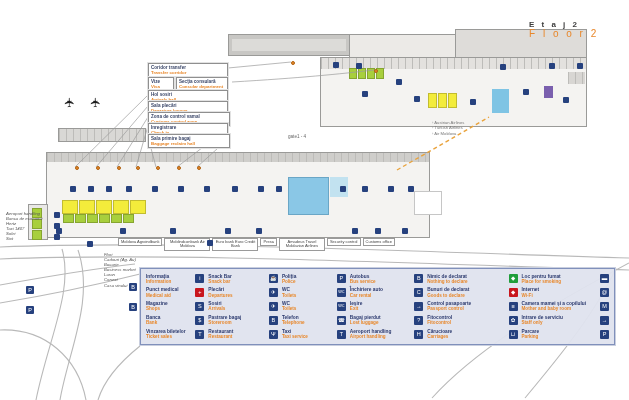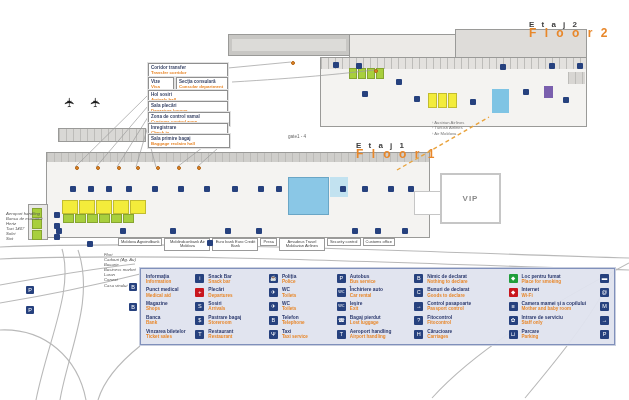--- a/index.html
+++ b/index.html
@@ -10,21 +10,21 @@
   .rect{position:absolute;box-sizing:border-box;border:1px solid #9a9a98;}
   .ticks{background-image:repeating-linear-gradient(90deg,#bdbcb9 0,#bdbcb9 1px,transparent 1px,transparent 7px);}
   
   .callout{position:absolute;background:#fff;border:1px solid #8f8f8f;outline:1px solid #e2e2e2;
            padding:1px 2px;box-sizing:border-box;z-index:6;}
   .callout .ro{font-size:4.6px;font-weight:bold;color:#3a4668;line-height:5px;white-space:nowrap;}
   .callout .en{font-size:4.4px;font-weight:bold;color:#e8872a;line-height:5px;white-space:nowrap;}
   
   .floor-label{position:absolute;z-index:5;}
   .floor-label .ro{font-size:8px;font-weight:bold;letter-spacing:2.5px;color:#3d3d3d;line-height:9px;}
-  .floor-label .en{font-size:12px;font-weight:bold;letter-spacing:2.5px;color:#e8872a;line-height:9px;}
+  .floor-label .en{font-size:10px;font-weight:normal;letter-spacing:2.5px;color:#e8872a;line-height:9px;}
   
   .legend{position:absolute;left:140px;top:268px;width:475px;height:77px;z-index:8;
           background:rgba(223,227,238,0.95);border:1px solid #8090bb;outline:1px solid #c9cfdf;
           box-sizing:border-box;display:flex;padding:3px 5px;gap:4px;}
   .lg-col{display:flex;flex-direction:column;}
   .lg-item{display:flex;align-items:center;flex:1;}
   .lg-txt{flex:1;min-width:0;}
   .lg-ro{font-size:4.8px;font-weight:bold;color:#2c3a6e;line-height:5.2px;}
   .lg-en{font-size:4.6px;font-weight:bold;color:#e8872a;line-height:5.2px;}
   .lg-ic{width:9px;height:9px;min-width:9px;background:#26417e;color:#fff;font-size:5.5px;line-height:9px;
@@ -90,24 +90,20 @@
       <div>Air Moldova</div>
     </div>
 
   <div class="rect" style="left:46px;top:152px;width:384px;height:86px;background:#f4f3f1;z-index:3"></div>
   <div class="abs ticks" style="left:47px;top:153px;width:382px;height:9px;background-color:#cfcecb;z-index:4"></div>
   <div class="rect" style="left:28px;top:204px;width:20px;height:36px;background:#e9e8e6;z-index:3"></div>
   <div class="rect ticks" style="left:58px;top:128px;width:88px;height:14px;background-color:#d9d8d5;z-index:3"></div>
   <div class="plane" style="left:64px;top:96px">✈</div>
   <div class="plane" style="left:90px;top:96px">✈</div>
   <div class="gate-label" style="left:288px;top:134px">gate1 - 4</div>
-  <div class="floor-label" style="left:356px;top:141px">
-    <div class="ro">E t a j  1</div>
-    <div class="en">F l o o r  1</div>
-  </div>
 
   <div class="cellrow" style="left:62px;top:200px" id="f1-yellow">
       <div style="width: 14px; height: 12px; background: rgb(243, 236, 59); border: 0.5px solid rgba(0, 0, 0, 0.2);"></div>
       <div style="width: 14px; height: 12px; background: rgb(243, 236, 59); border: 0.5px solid rgba(0, 0, 0, 0.2);"></div>
       <div style="width: 14px; height: 12px; background: rgb(243, 236, 59); border: 0.5px solid rgba(0, 0, 0, 0.2);"></div>
       <div style="width: 14px; height: 12px; background: rgb(243, 236, 59); border: 0.5px solid rgba(0, 0, 0, 0.2);"></div>
       <div style="width: 14px; height: 12px; background: rgb(243, 236, 59); border: 0.5px solid rgba(0, 0, 0, 0.2);"></div>
     </div>
   <div class="cellrow" style="left:63px;top:214px" id="f1-green">
       <div style="width: 9px; height: 7px; background: rgb(168, 207, 61); border: 0.5px solid rgba(0, 0, 0, 0.2);"></div>
@@ -132,23 +128,20 @@
     </div>
   <div class="cellrow" style="left:428px;top:93px" id="f2-yellow">
       <div style="width: 7px; height: 13px; background: rgb(243, 236, 59); border: 0.5px solid rgba(0, 0, 0, 0.2);"></div>
       <div style="width: 7px; height: 13px; background: rgb(243, 236, 59); border: 0.5px solid rgba(0, 0, 0, 0.2);"></div>
       <div style="width: 7px; height: 13px; background: rgb(243, 236, 59); border: 0.5px solid rgba(0, 0, 0, 0.2);"></div>
     </div>
   <div class="abs" style="left:492px;top:89px;width:17px;height:24px;background:#7fc4e4;z-index:4"></div>
   <div class="abs" style="left:544px;top:86px;width:9px;height:12px;background:#7a5fae;z-index:4"></div>
 
   <div class="vip-annex"></div>
-  <div class="vip">
-      <span>VIP</span>
-    </div>
 
   <svg class="layer" width="629" height="400" style="z-index:5">
     <g stroke="#9b9b9b" stroke-width="0.7" fill="none">
       <path d="M228,68 L291,62"></path>
       <path d="M232,82 C300,78 340,74 374,70"></path>
       <path d="M148,95 L75,167"></path>
       <path d="M148,106 L96,167"></path>
       <path d="M148,117 L117,167"></path>
       <path d="M148,126 L136,167"></path>
       <path d="M148,137 L156,167"></path>

